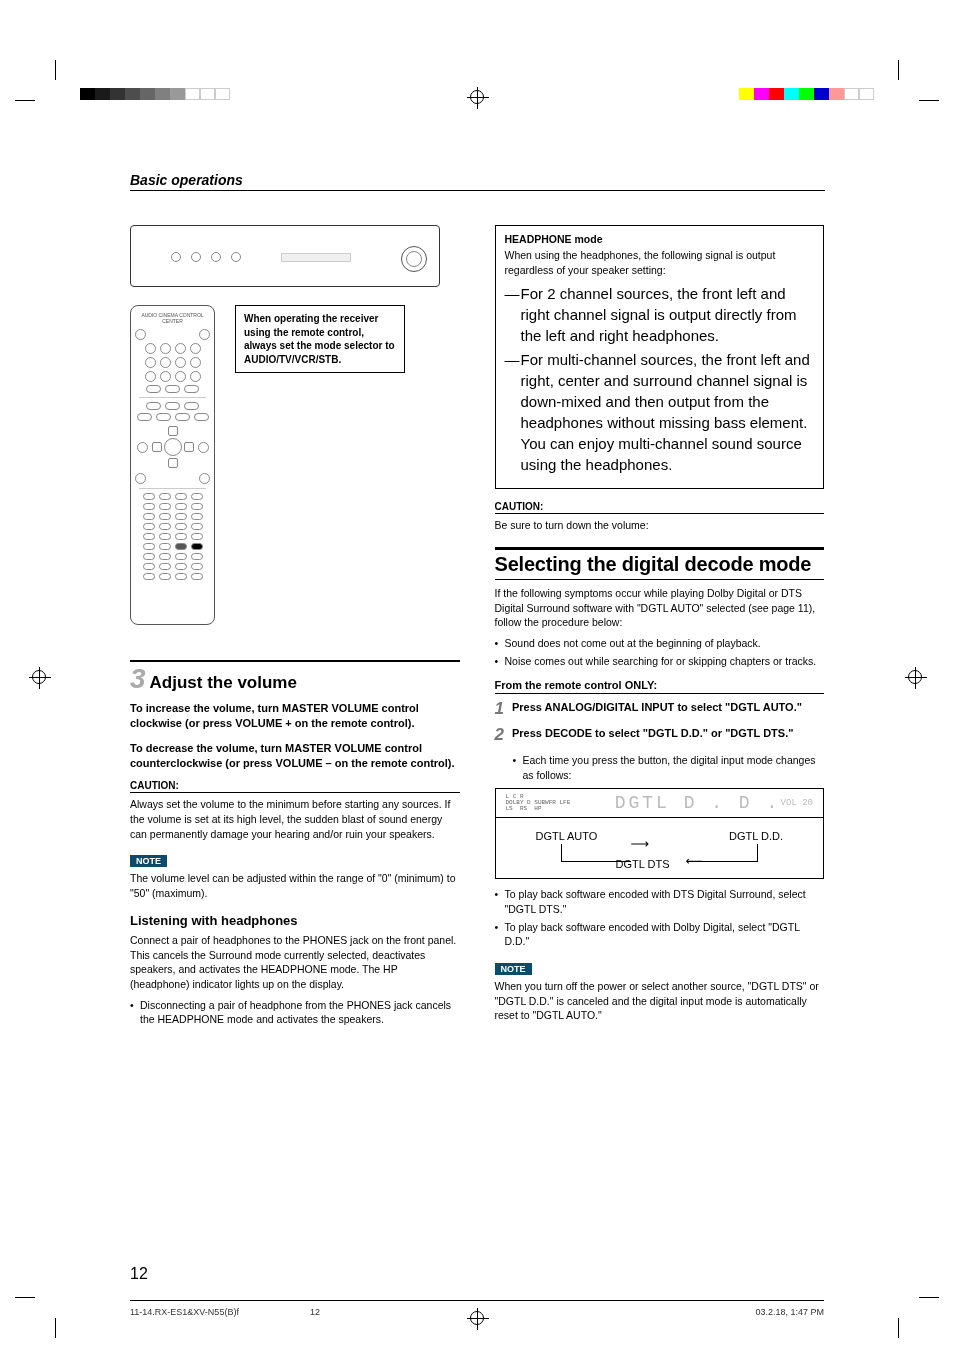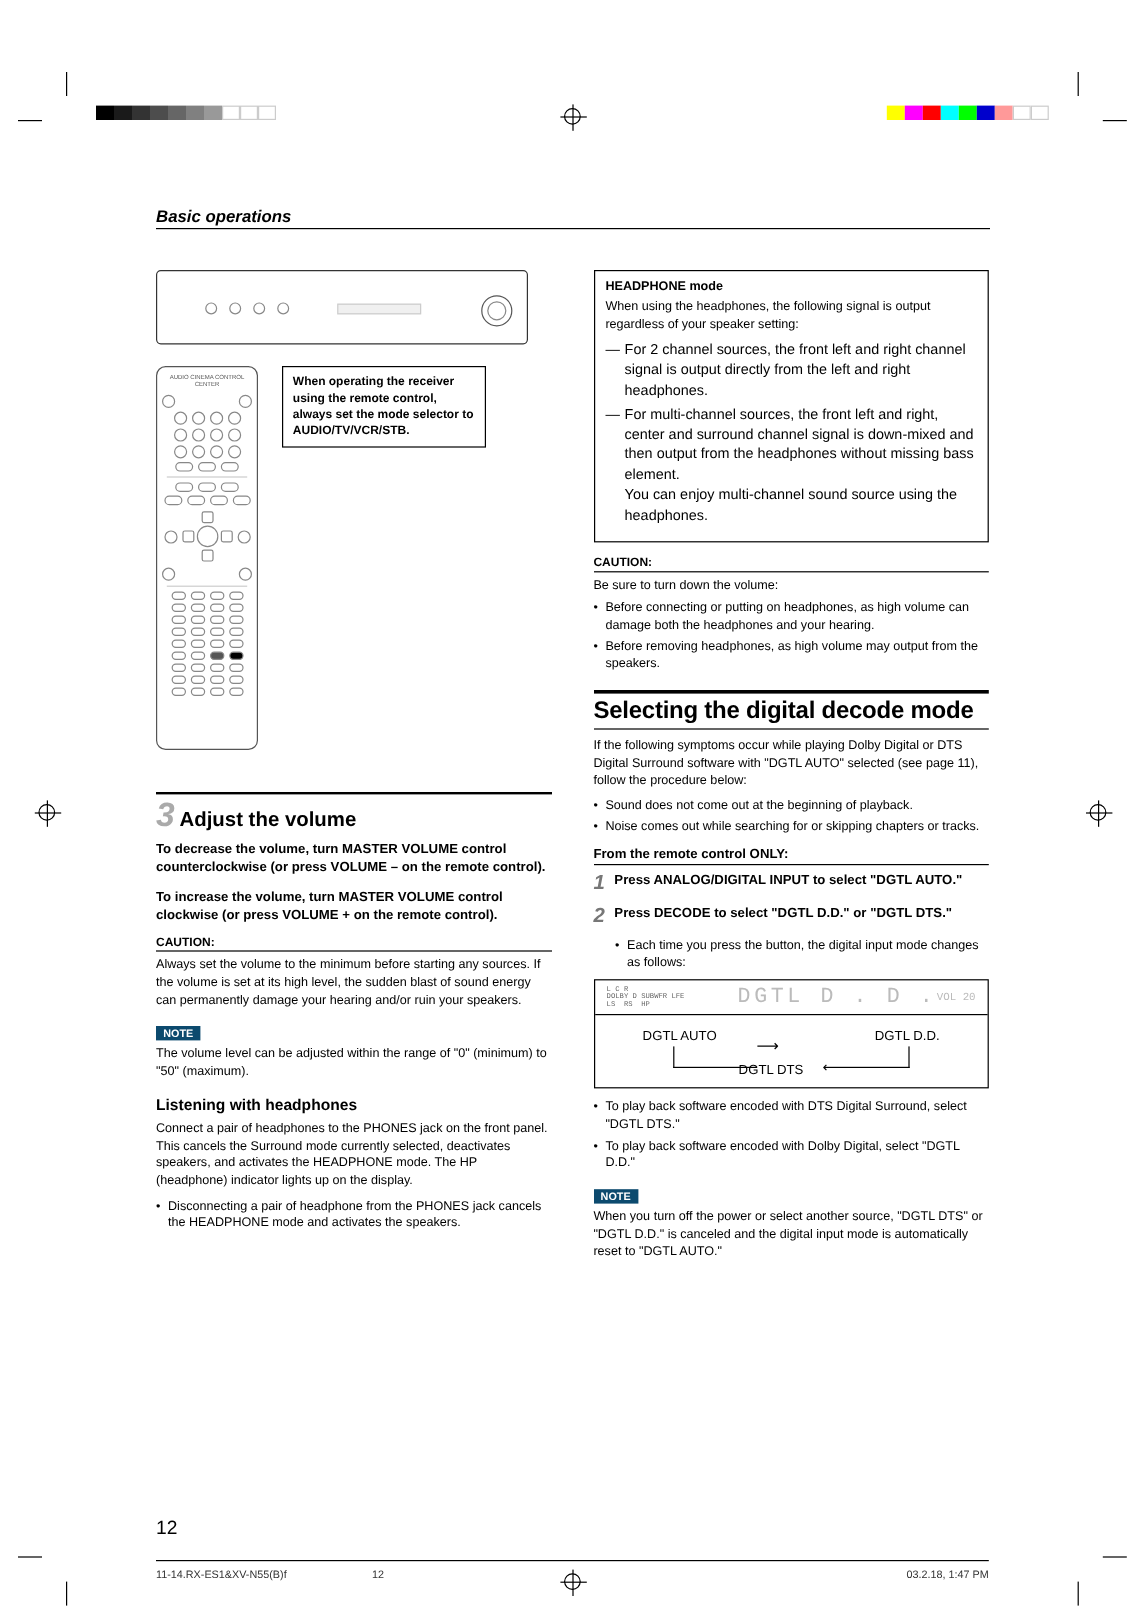--- a/index.html
+++ b/index.html
@@ -161,21 +161,21 @@
     display:inline-block; background:#0c4a6e; color:#fff;
     font-size:9px; font-weight:bold; padding:1px 6px; margin:8px 0 4px 0;
   }
   .sub-heading {
     font-size:13px; font-weight:bold; margin:12px 0 5px 0;
   }
   ul.bullets { list-style:none; margin:4px 0 6px 0; }
   ul.bullets li { position:relative; padding-left:10px; font-size:10.5px; line-height:1.4; margin-bottom:3px;}
   ul.bullets li::before { content:"•"; position:absolute; left:0; }
   ul.dashes { list-style:none; margin:2px 0 6px 0;}
-  ul.dashes li { position:relative; padding-left:16px; font-size:12px; line-height:1.4; margin-bottom:3px;}
+  ul.dashes li { position:relative; padding-left:16px; font-size:15px; line-height:1.4; margin-bottom:3px;}
   ul.dashes li::before { content:"—"; position:absolute; left:0; }
 
   .headphone-box {
     border:1px solid #000; padding:7px 9px; margin-bottom:12px;
   }
   .headphone-box .hp-title { font-weight:bold; font-size:10.5px; margin-bottom:3px;}
 
   .h2-title {
     font-size:20px; font-weight:bold;
     border-top:3px solid #000; border-bottom:1px solid #000;
@@ -401,22 +401,22 @@
             <span class="rbtn"></span>
           </div>
       </div>
       <div class="remote-note">When operating the receiver using the remote control, always set the mode selector to AUDIO/TV/VCR/STB.</div>
     </div>
 
     <div class="step-heading">
       <span class="step-num">3</span>
       <span class="step-title">Adjust the volume</span>
     </div>
+    <p class="bold-para">To increase the volume, turn MASTER VOLUME control clockwise (or press VOLUME + on the remote control).</p>
     <p class="bold-para">To decrease the volume, turn MASTER VOLUME control counterclockwise (or press VOLUME – on the remote control).</p>
-    <p class="bold-para">To increase the volume, turn MASTER VOLUME control clockwise (or press VOLUME + on the remote control).</p>
 
     <div class="caution-label">CAUTION:</div>
     <p class="body-text">Always set the volume to the minimum before starting any sources. If the volume is set at its high level, the sudden blast of sound energy can permanently damage your hearing and/or ruin your speakers.</p>
 
     <span class="note-badge">NOTE</span>
     <p class="body-text">The volume level can be adjusted within the range of "0" (minimum) to "50" (maximum).</p>
 
     <div class="sub-heading">Listening with headphones</div>
     <p class="body-text">Connect a pair of headphones to the PHONES jack on the front panel. This cancels the Surround mode currently selected, deactivates speakers, and activates the HEADPHONE mode. The HP (headphone) indicator lights up on the display.</p>
     <ul class="bullets">
@@ -433,24 +433,20 @@
         <li>For 2 channel sources, the front left and right channel signal is output directly from the left and right headphones.</li>
         <li>
           <span>For multi-channel sources, the front left and right, center and surround channel signal is down-mixed and then output from the headphones without missing bass element.</span><br>
           <span>You can enjoy multi-channel sound source using the headphones.</span>
         </li>
       </ul>
     </div>
 
     <div class="caution-label">CAUTION:</div>
     <p class="body-text" style="margin-bottom:3px">Be sure to turn down the volume:</p>
-    <ul class="bullets">
-      <li>Before connecting or putting on headphones, as high volume can damage both the headphones and your hearing.</li>
-      <li>Before removing headphones, as high volume may output from the speakers.</li>
-    </ul>
 
     <div class="h2-title">Selecting the digital decode mode</div>
     <p class="body-text">If the following symptoms occur while playing Dolby Digital or DTS Digital Surround software with "DGTL AUTO" selected (see page 11), follow the procedure below:</p>
     <ul class="bullets">
       <li>Sound does not come out at the beginning of playback.</li>
       <li>Noise comes out while searching for or skipping chapters or tracks.</li>
     </ul>
 
     <div class="from-label">From the remote control ONLY:</div>
 

